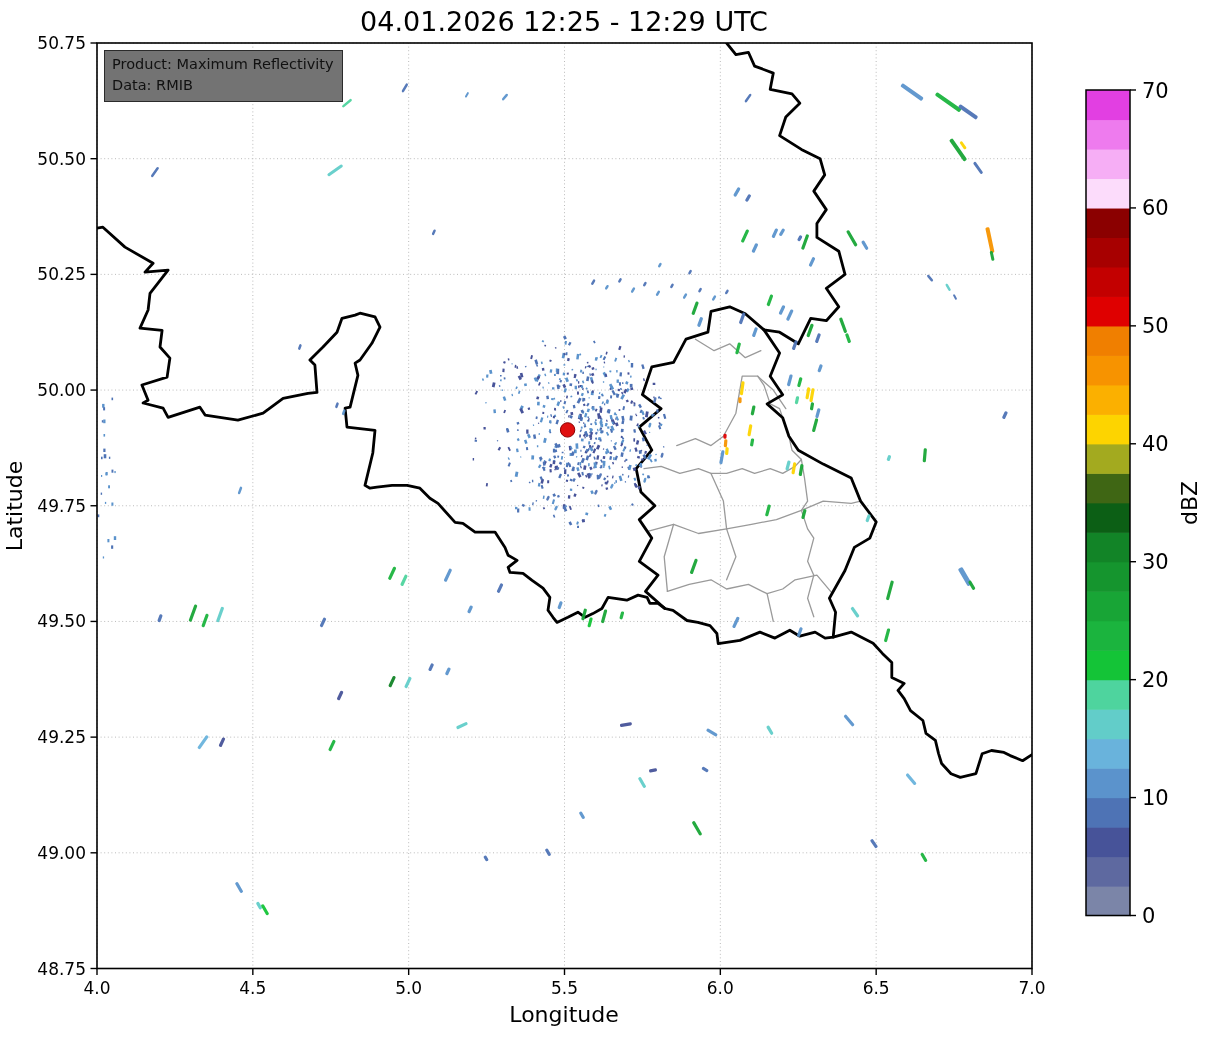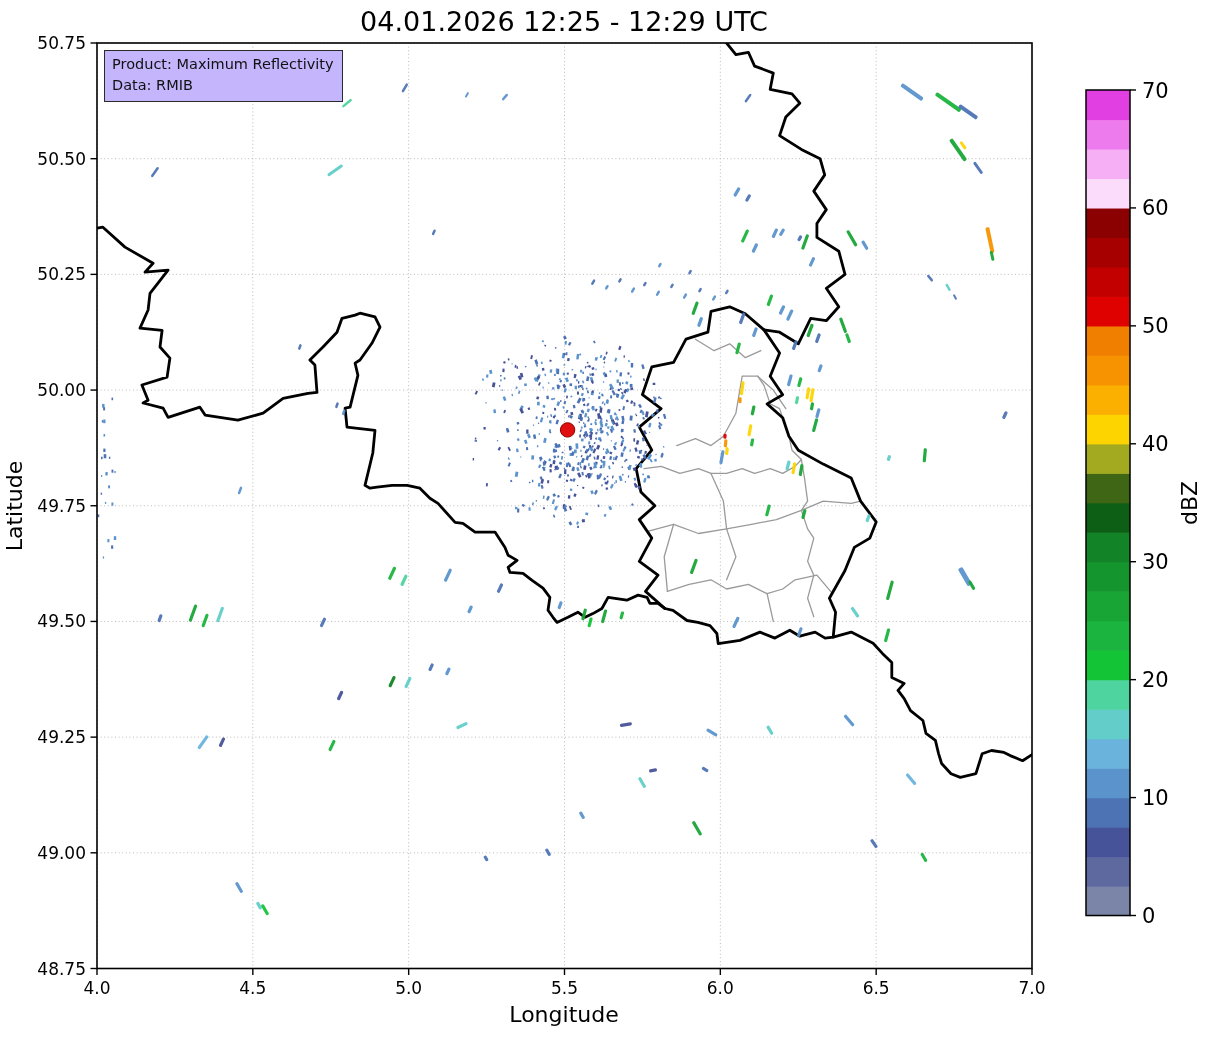--- a/index.html
+++ b/index.html
@@ -1,20 +1,20 @@
 <!DOCTYPE html>
 <html><head>
 <meta charset="utf-8">
 <style>
   html,body{margin:0;padding:0;background:#fff;}
   .figure{position:relative;width:1219px;height:1040px;background:#ffffff;
           font-family:"DejaVu Sans","Liberation Sans",sans-serif;overflow:hidden;}
   .figure svg{position:absolute;left:0;top:0;}
   svg text{fill:#000;}
-  .annot{position:absolute;left:104px;top:50px;background:#c4b5fd;border:1.5px solid #2b2b2b;
+  .annot{position:absolute;left:104px;top:50px;background:#737373;border:1.5px solid #2b2b2b;
          padding:3px 8px 4px 7px;font-size:14.5px;line-height:1.48;color:#111;white-space:nowrap;}
 </style>
 </head>
 <body>
 
 <div class="figure">
   <svg width="1219" height="1040" viewBox="0 0 1219 1040">
     <defs>
       <clipPath id="plotclip">
           <rect x="97" y="43" width="935" height="925.5"></rect>

